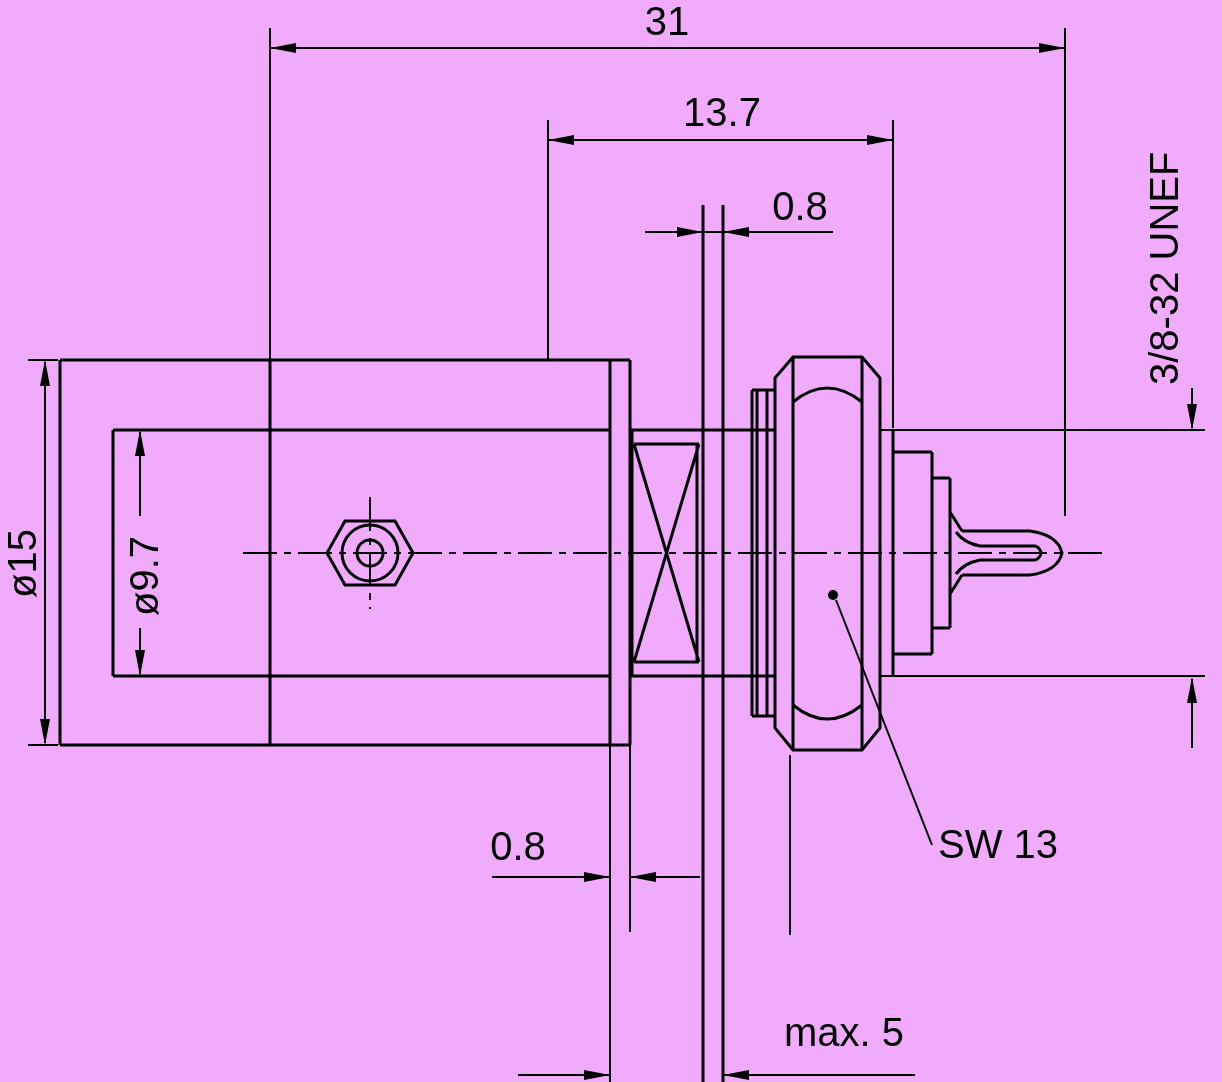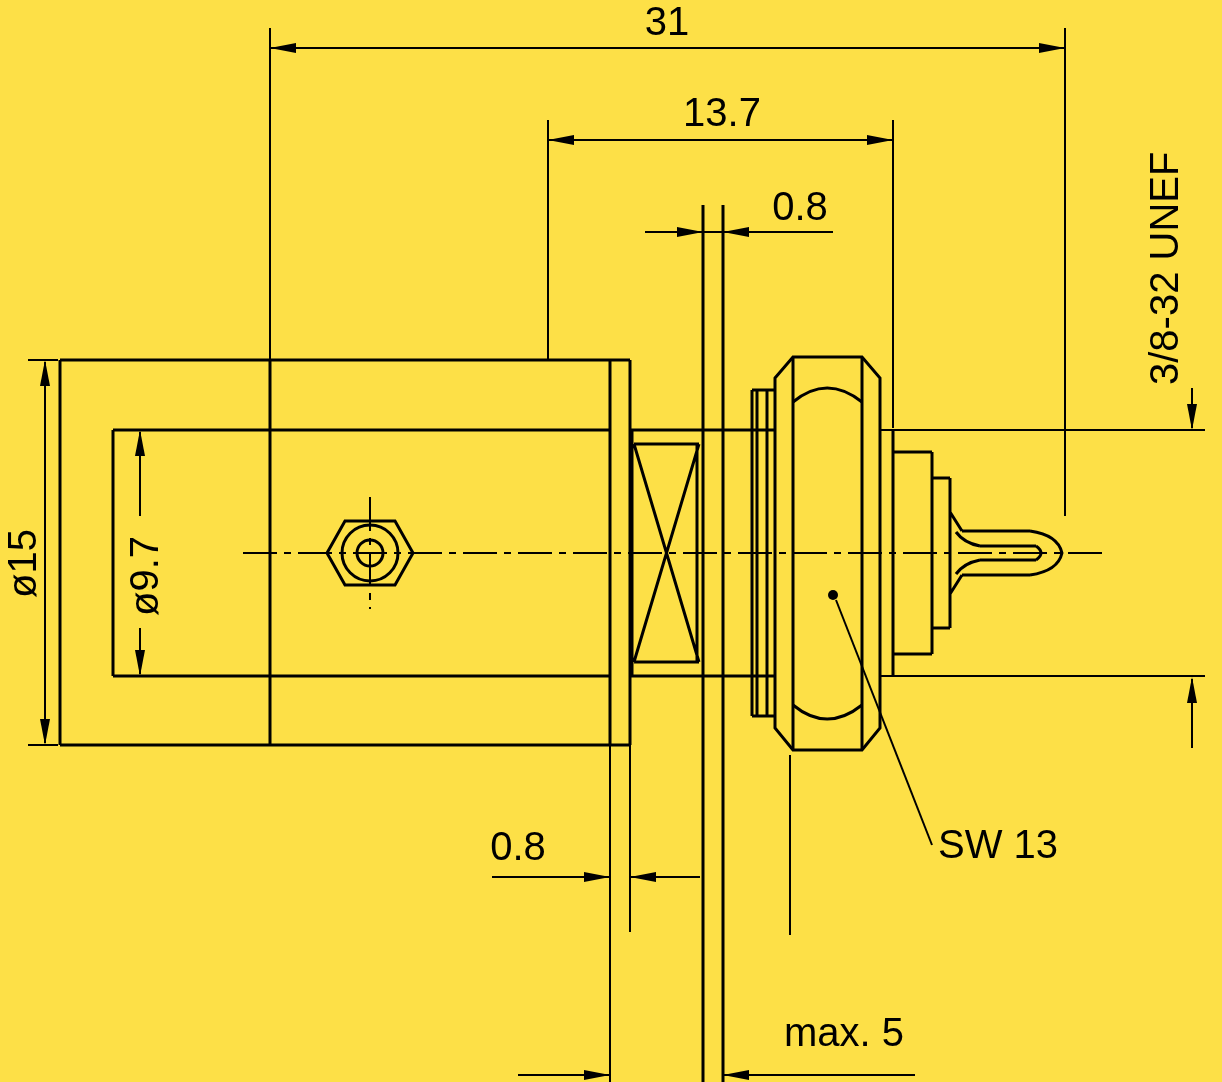--- a/index.html
+++ b/index.html
@@ -4,21 +4,21 @@
 <style>
   html, body {
     margin: 0;
     padding: 0;
     background: #ffffff;
   }
   .stage {
     position: relative;
     width: 1222px;
     height: 1082px;
-    background: #fde047;
+    background: #f0abfc;
     overflow: hidden;
   }
   svg { display: block; }
   text {
     font-family: "Liberation Sans", sans-serif;
     font-size: 40px;
     fill: #000000;
   }
   .edge   { stroke: #000000; stroke-width: 3; fill: none; }
   .thin   { stroke: #000000; stroke-width: 2; fill: none; }

